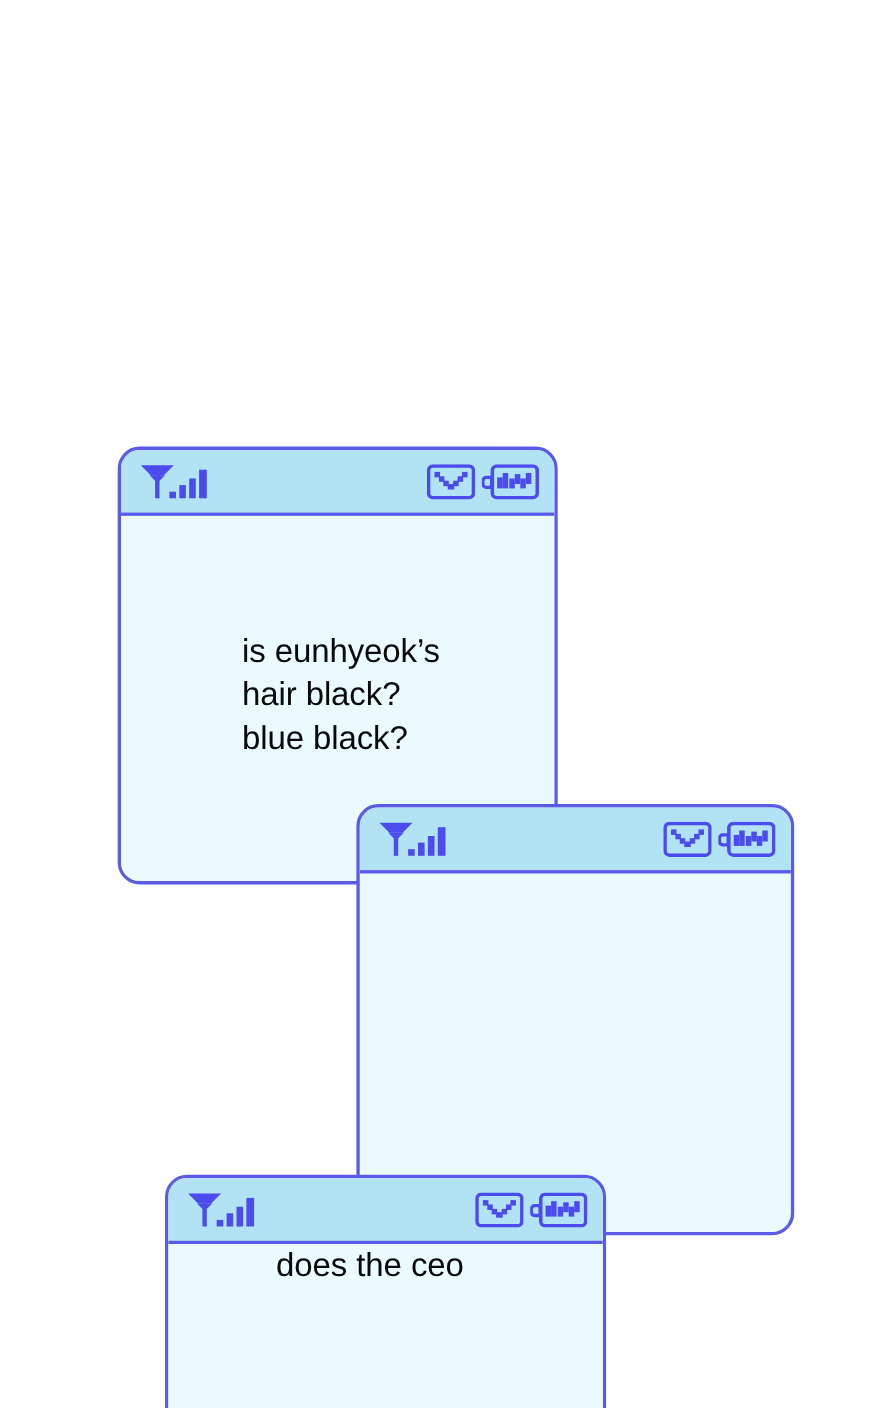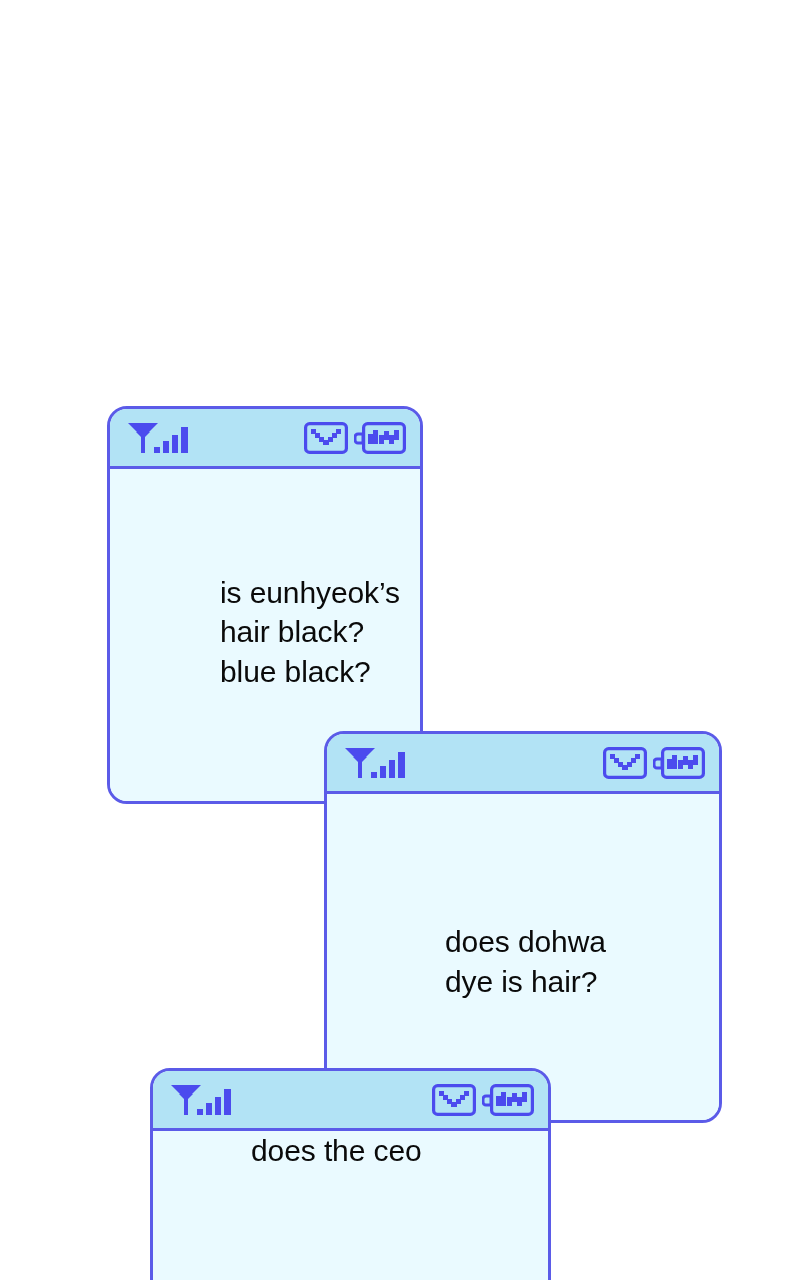--- a/index.html
+++ b/index.html
@@ -78,21 +78,21 @@
     line-height: 1.32;
     font-weight: 400;
     white-space: pre-line;
     letter-spacing: -0.1px;
   }
 
   
   #phone-1 {
     left: 107px;
     top: 406px;
-    width: 316px;
+    width: 400px;
     height: 398px;
     z-index: 1;
   }
   #phone-1 .message {
     padding-left: 110px;
     margin-top: -6px;
   }
 
   #phone-2 {
     left: 324px;
@@ -209,24 +209,20 @@
             <rect x="14" y="12" width="5" height="10"></rect>
             <rect x="19" y="8" width="5" height="14"></rect>
             <rect x="25" y="13" width="5" height="9"></rect>
             <rect x="30" y="9" width="5" height="9"></rect>
             <rect x="35" y="13" width="5" height="9"></rect>
             <rect x="40" y="8" width="5" height="10"></rect>
           </g>
         </svg>
       </div>
     </div>
-    <div class="phone-screen">
-      <div class="message">does dohwa
-dye is hair?</div>
-    </div>
   </div>
 
   <div class="phone" id="phone-3">
     <div class="phone-statusbar">
       <div class="status-left">
         <svg class="icon-signal" width="70" height="34" viewBox="0 0 70 34">
           <g fill="#4B4BEE">
             <path d="M2 2 h30 l-9 9 h-12 z"></path>
             <rect x="15" y="11" width="4" height="21"></rect>
             <path d="M10 11 h14 l-7 7 z"></path>

